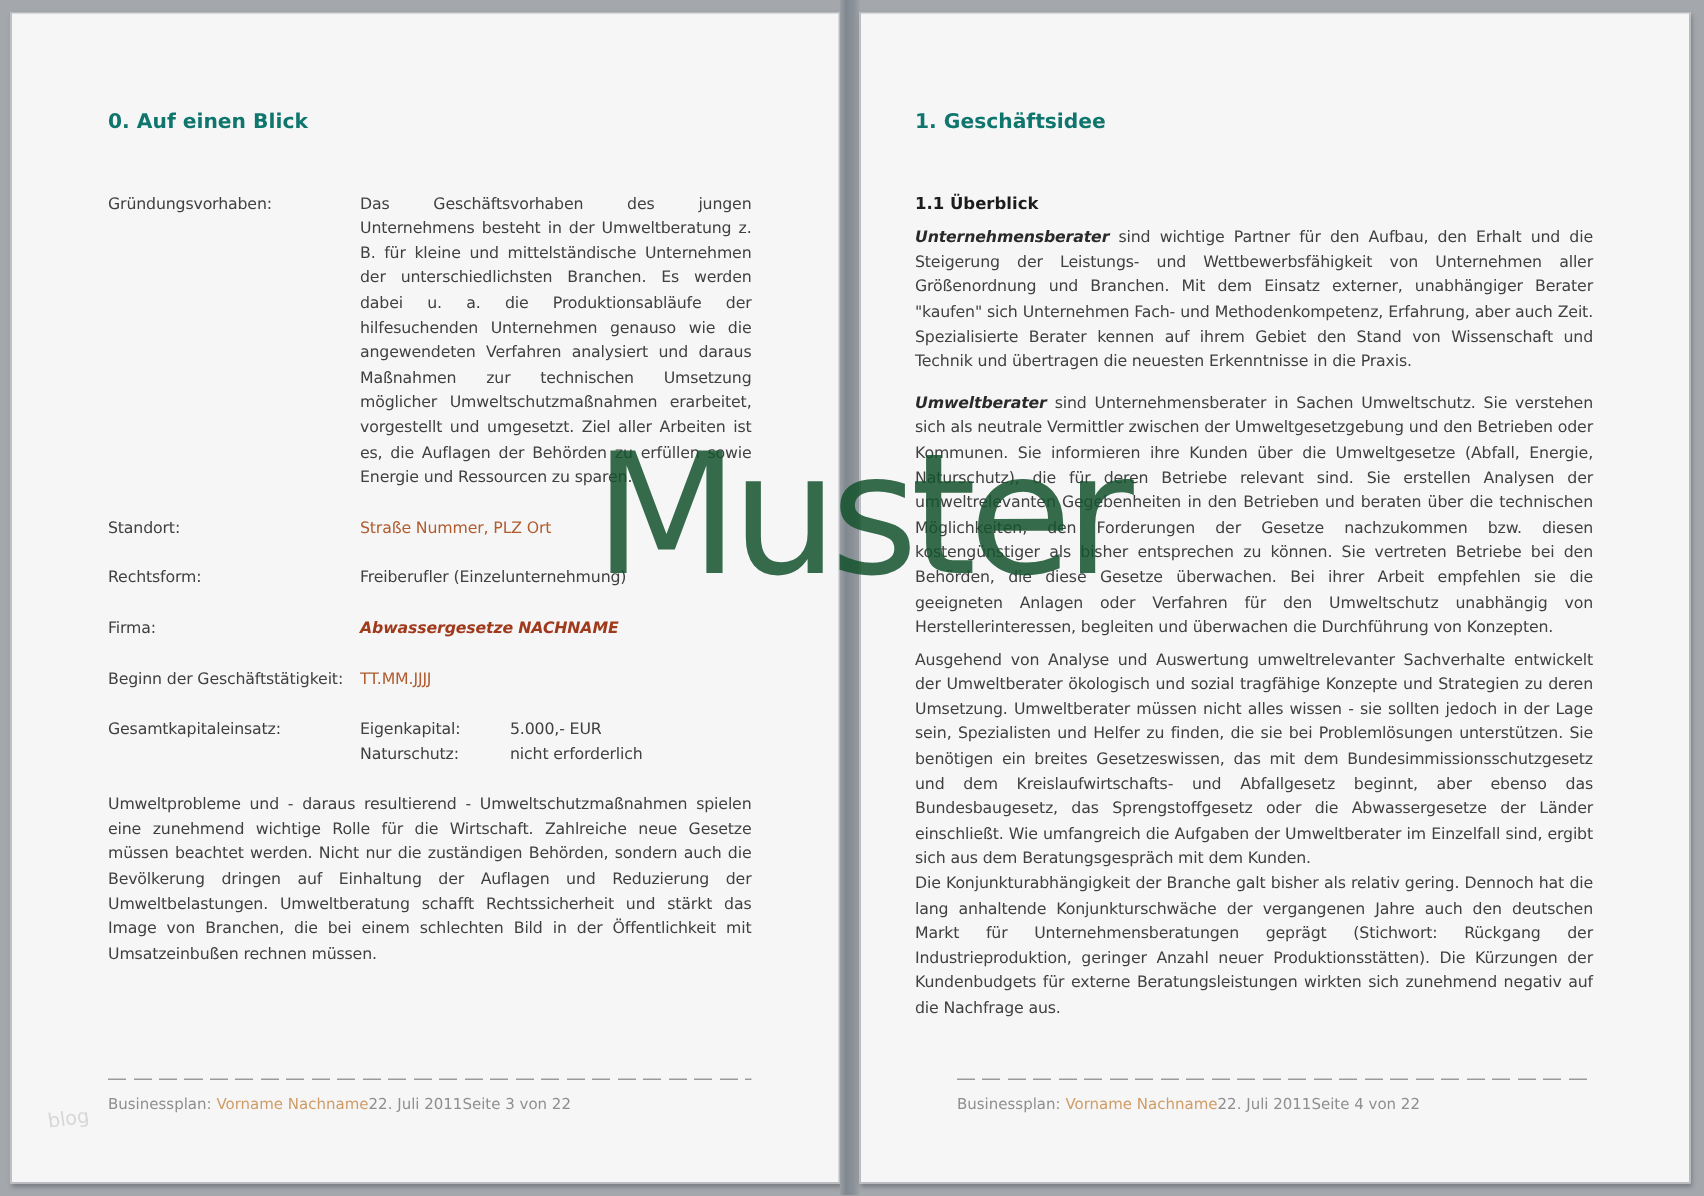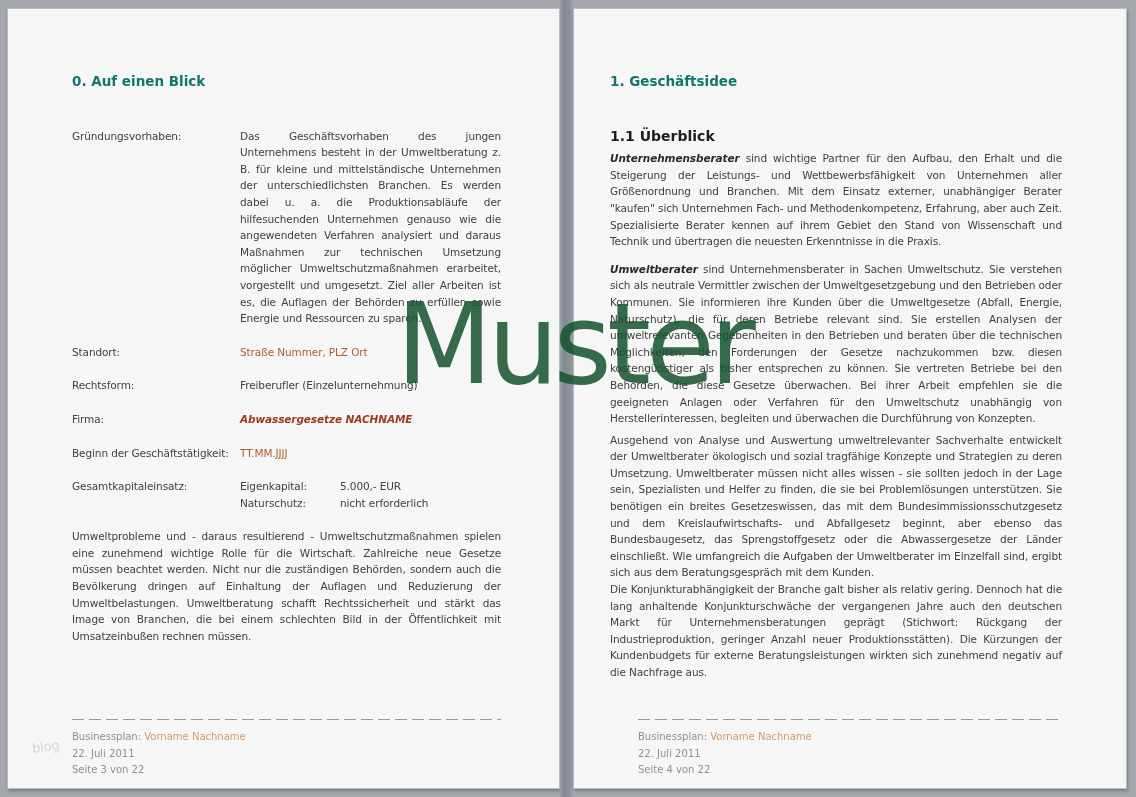--- a/index.html
+++ b/index.html
@@ -33,21 +33,21 @@
     line-height:16.6px;
     letter-spacing:-0.1px;
   }
   .page-right .page-inner{padding-right:64px;padding-left:36px;}
 
   h1.doc-heading{
     font-size:13.5px;font-weight:bold;color:#0f766e;
     margin:0 0 38px 0;letter-spacing:0;
   }
   h2.doc-subheading{
-    font-size:14px;font-weight:bold;color:#1c1c1c;
+    font-size:11px;font-weight:bold;color:#1c1c1c;
     margin:0 0 6px 0;letter-spacing:0;
   }
 
   
   .kv-row{display:flex;margin-bottom:17px;}
   .kv-label{flex:none;width:168px;white-space:nowrap;}
   .kv-value{flex:1;text-align:justify;}
   .kv-value.single{text-align:left;}
   .accent{color:#b05c2e;}
   .brand{color:#a03a1c;font-weight:bold;font-style:italic;}
@@ -66,21 +66,21 @@
   
   .footer{
     position:absolute;left:64px;right:58px;top:710px;
     font-size:10px;color:#8f8f90;letter-spacing:0;
   }
   .page-right .footer{right:64px;}
   .footer-line{
     height:1px;
     background-image:repeating-linear-gradient(90deg,#9b9b9c 0px,#9b9b9c 12px,transparent 12px,transparent 17px);
   }
-  .footer-text{display:flex;justify-content:space-between;margin-top:9px;flex-direction:column;}
+  .footer-text{display:flex;margin-top:9px;}
   .footer-author{color:#cf9c66;}
 
   
   .watermark{
     position:absolute;left:396px;top:288px;z-index:10;
     font-size:112px;line-height:1;letter-spacing:-5px;
     color:#14532d;opacity:.85;
     pointer-events:none;white-space:nowrap;
   }
   .corner-note{

